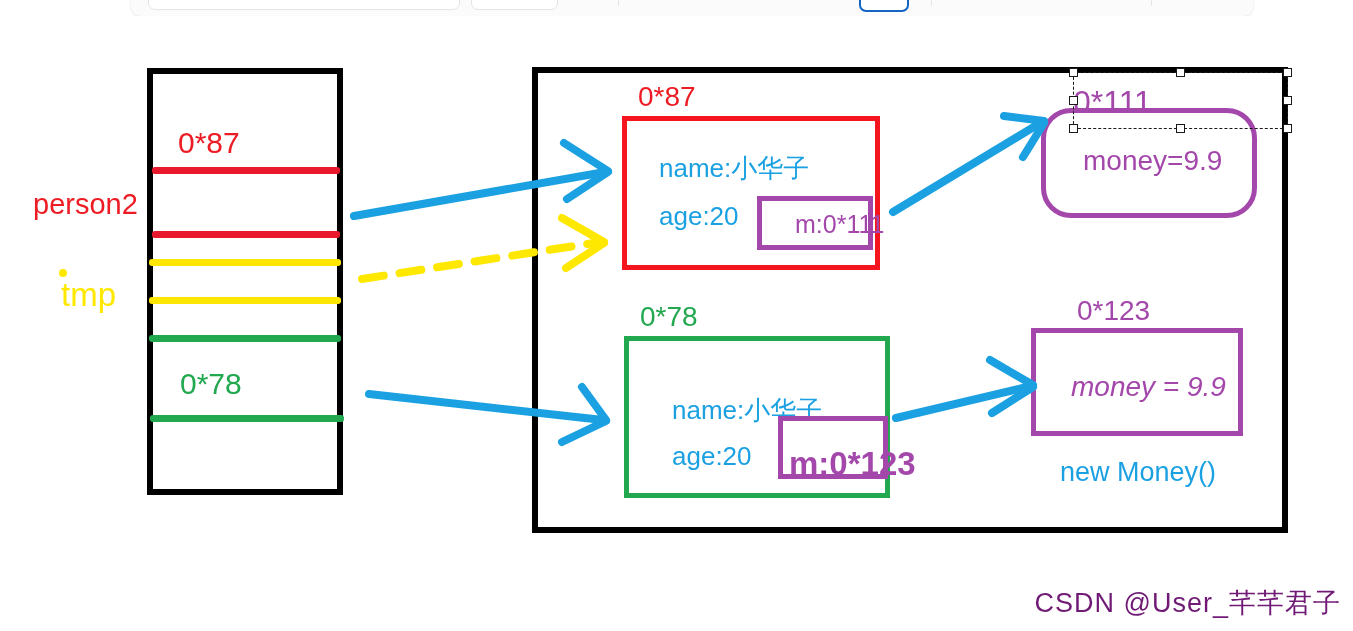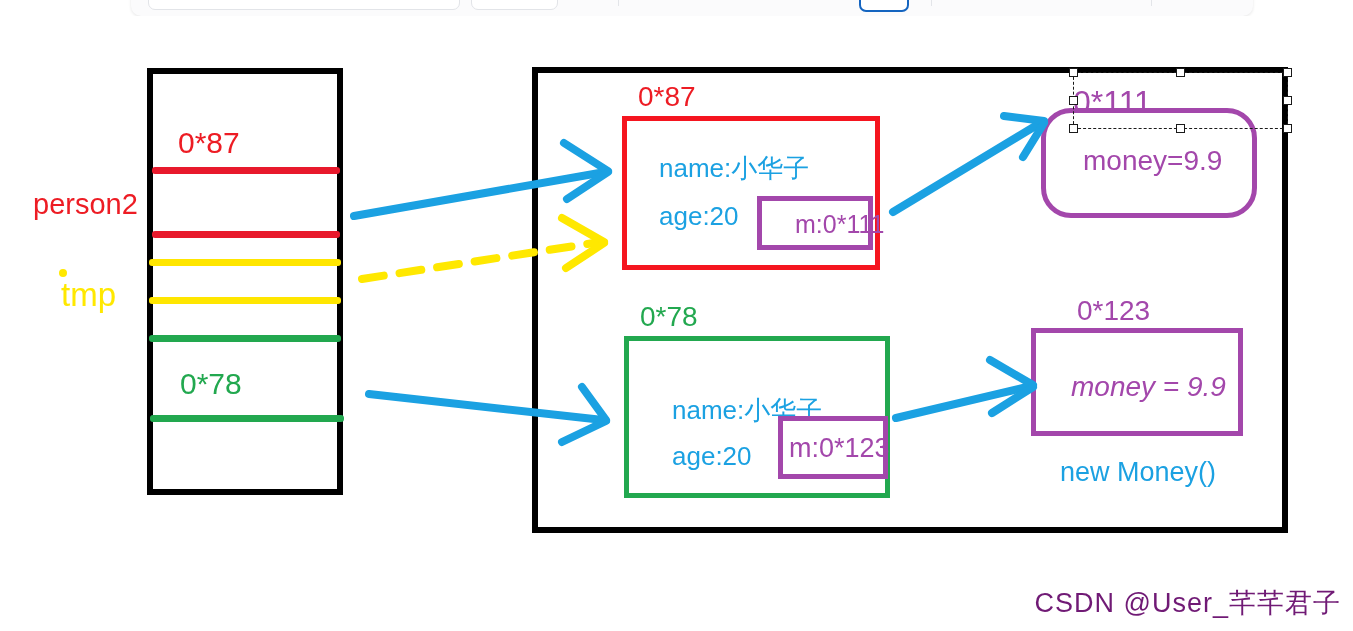--- a/index.html
+++ b/index.html
@@ -205,21 +205,21 @@
   <div class="inner-purple" style="left:757px; top:196px; width:116px; height:54px;">
     <div class="lbl purple" style="left:9px; top:9px; font-size:25px;margin-left:24px;">m:0*111</div>
   </div>
 
   <div class="lbl green" style="left:640px; top:301px; font-size:28px;">0*78</div>
   <div class="obj-box green-box" style="left:624px; top:336px; width:266px; height:162px;">
     <div class="lbl blue" style="left:43px; top:52px; font-size:26px;">name:小华子</div>
     <div class="lbl blue" style="left:43px; top:100px; font-size:26px;">age:20</div>
   </div>
   <div class="inner-purple" style="left:778px; top:416px; width:110px; height:63px;">
-    <div class="lbl purple" style="left:6px; top:12px; font-size:27px;">m:0*123</div>
+    <div class="lbl purple" style="left:6px; top:24px; font-size:33px;font-weight:bold;">m:0*123</div>
   </div>
 
   <div class="lbl purple" style="left:1073px; top:84px; font-size:32px;">0*111</div>
   <div class="obj-box purple-box" style="left:1041px; top:108px; width:216px; height:110px;border-radius:30px;">
     <div class="lbl purple" style="left:37px; top:32px; font-size:28px;">money=9.9</div>
   </div>
 
   <div class="marquee" style="left:1073px; top:72px; width:215px; height:57px;"></div>
   <div class="handle" style="left:1069px; top:68px;"></div>
   <div class="handle" style="left:1176px; top:68px;"></div>

